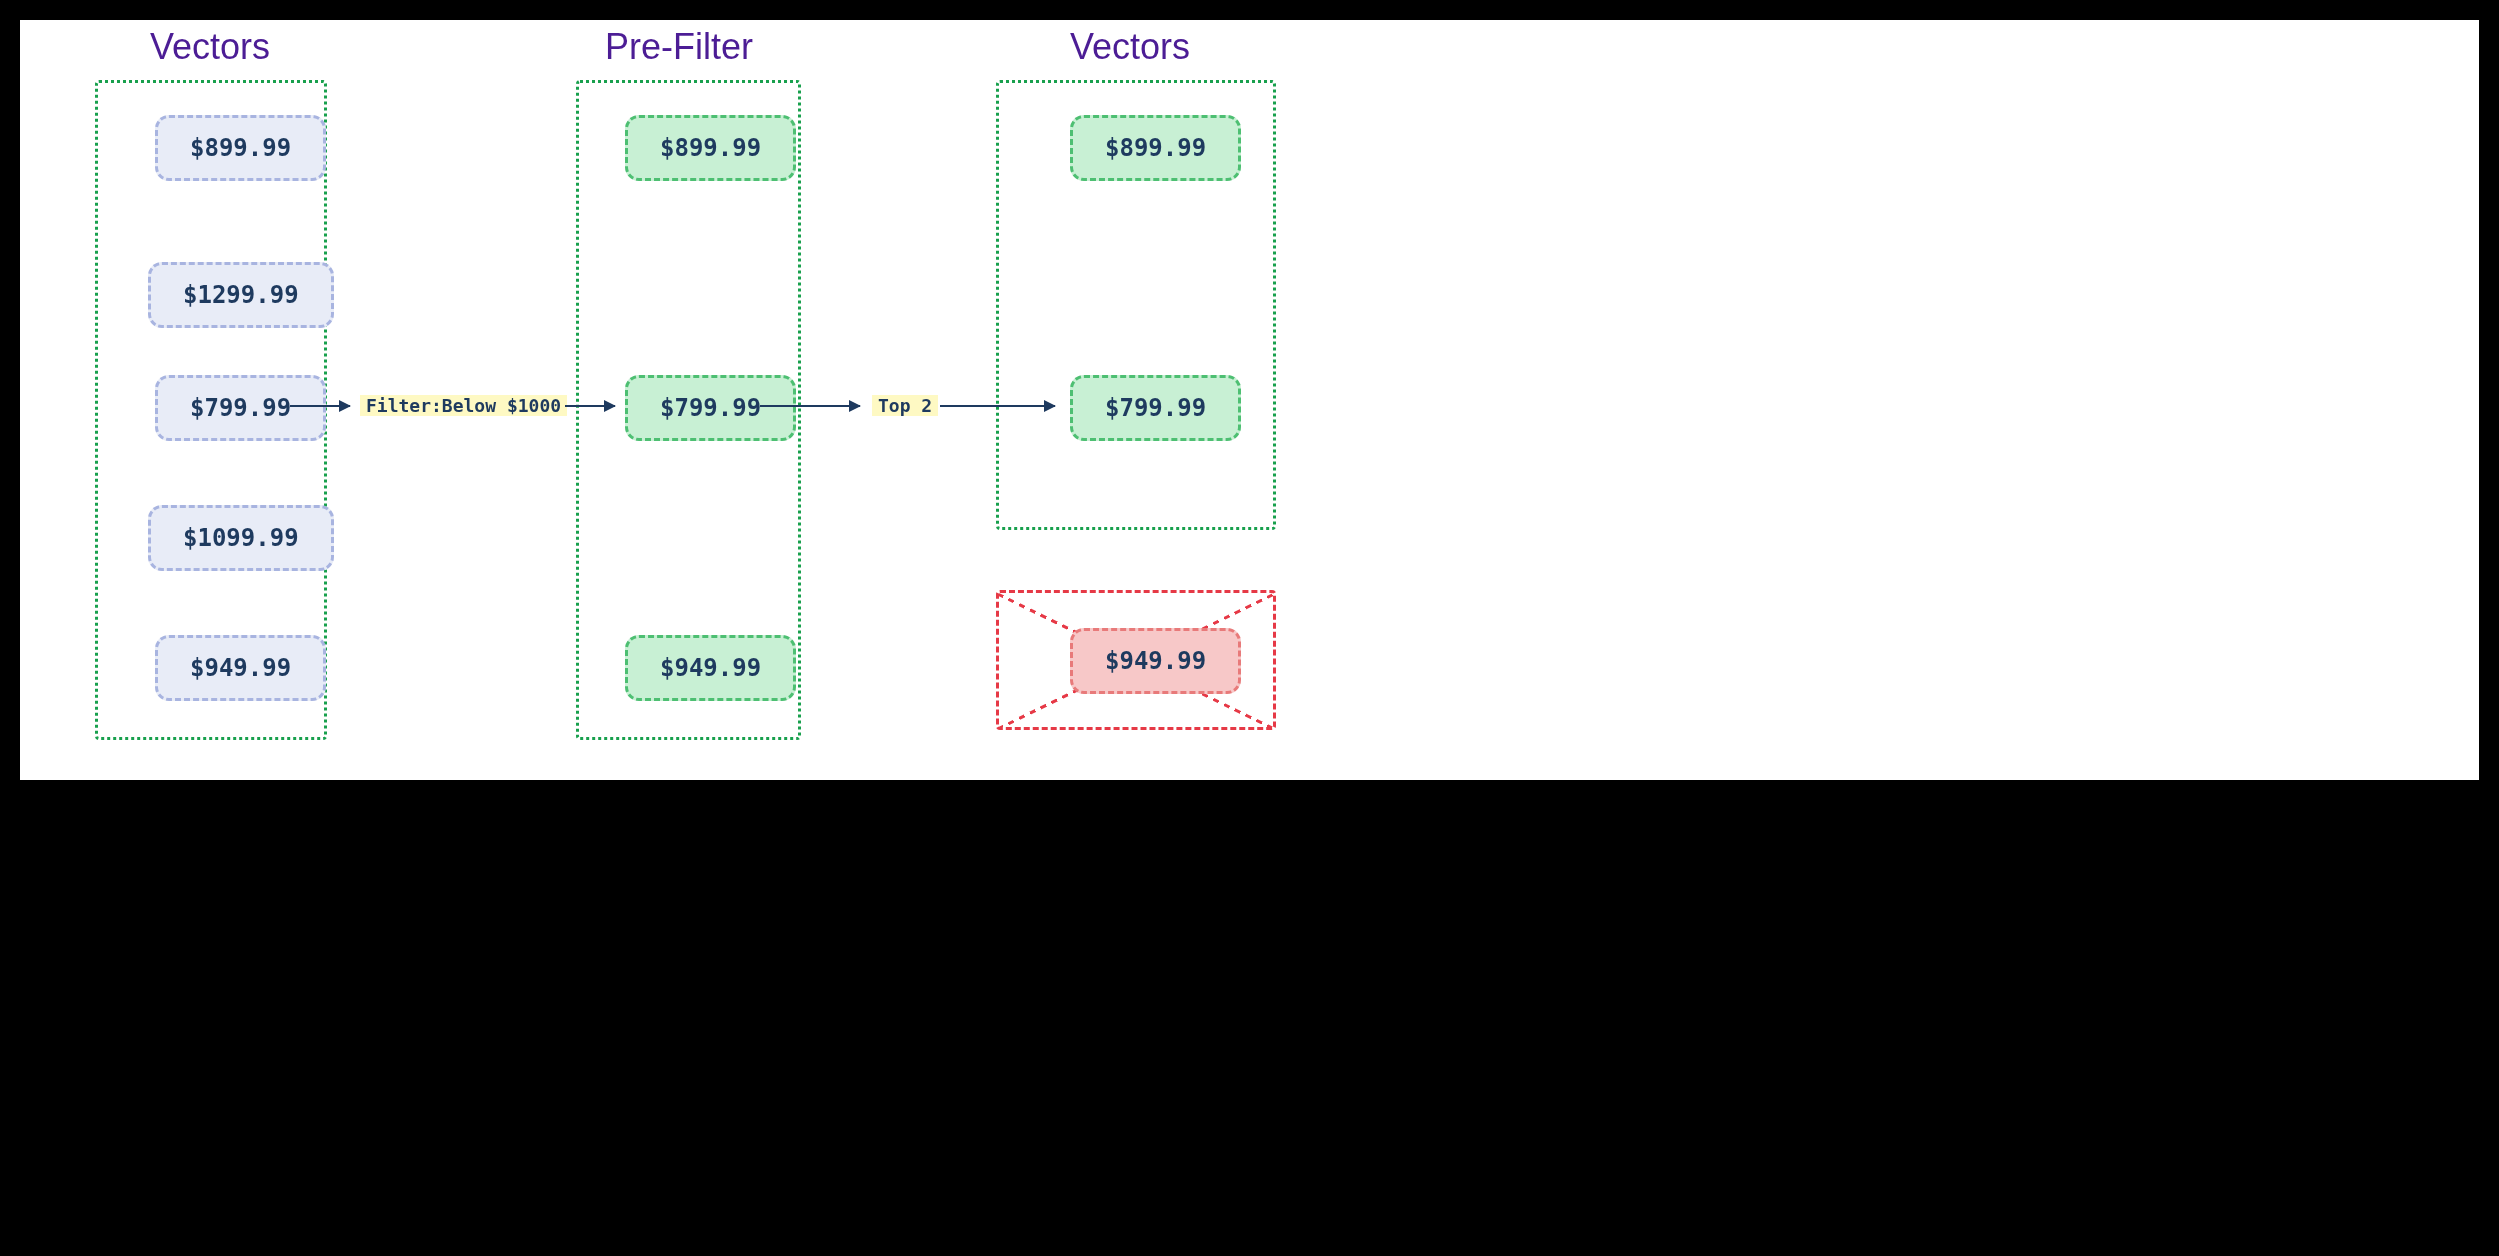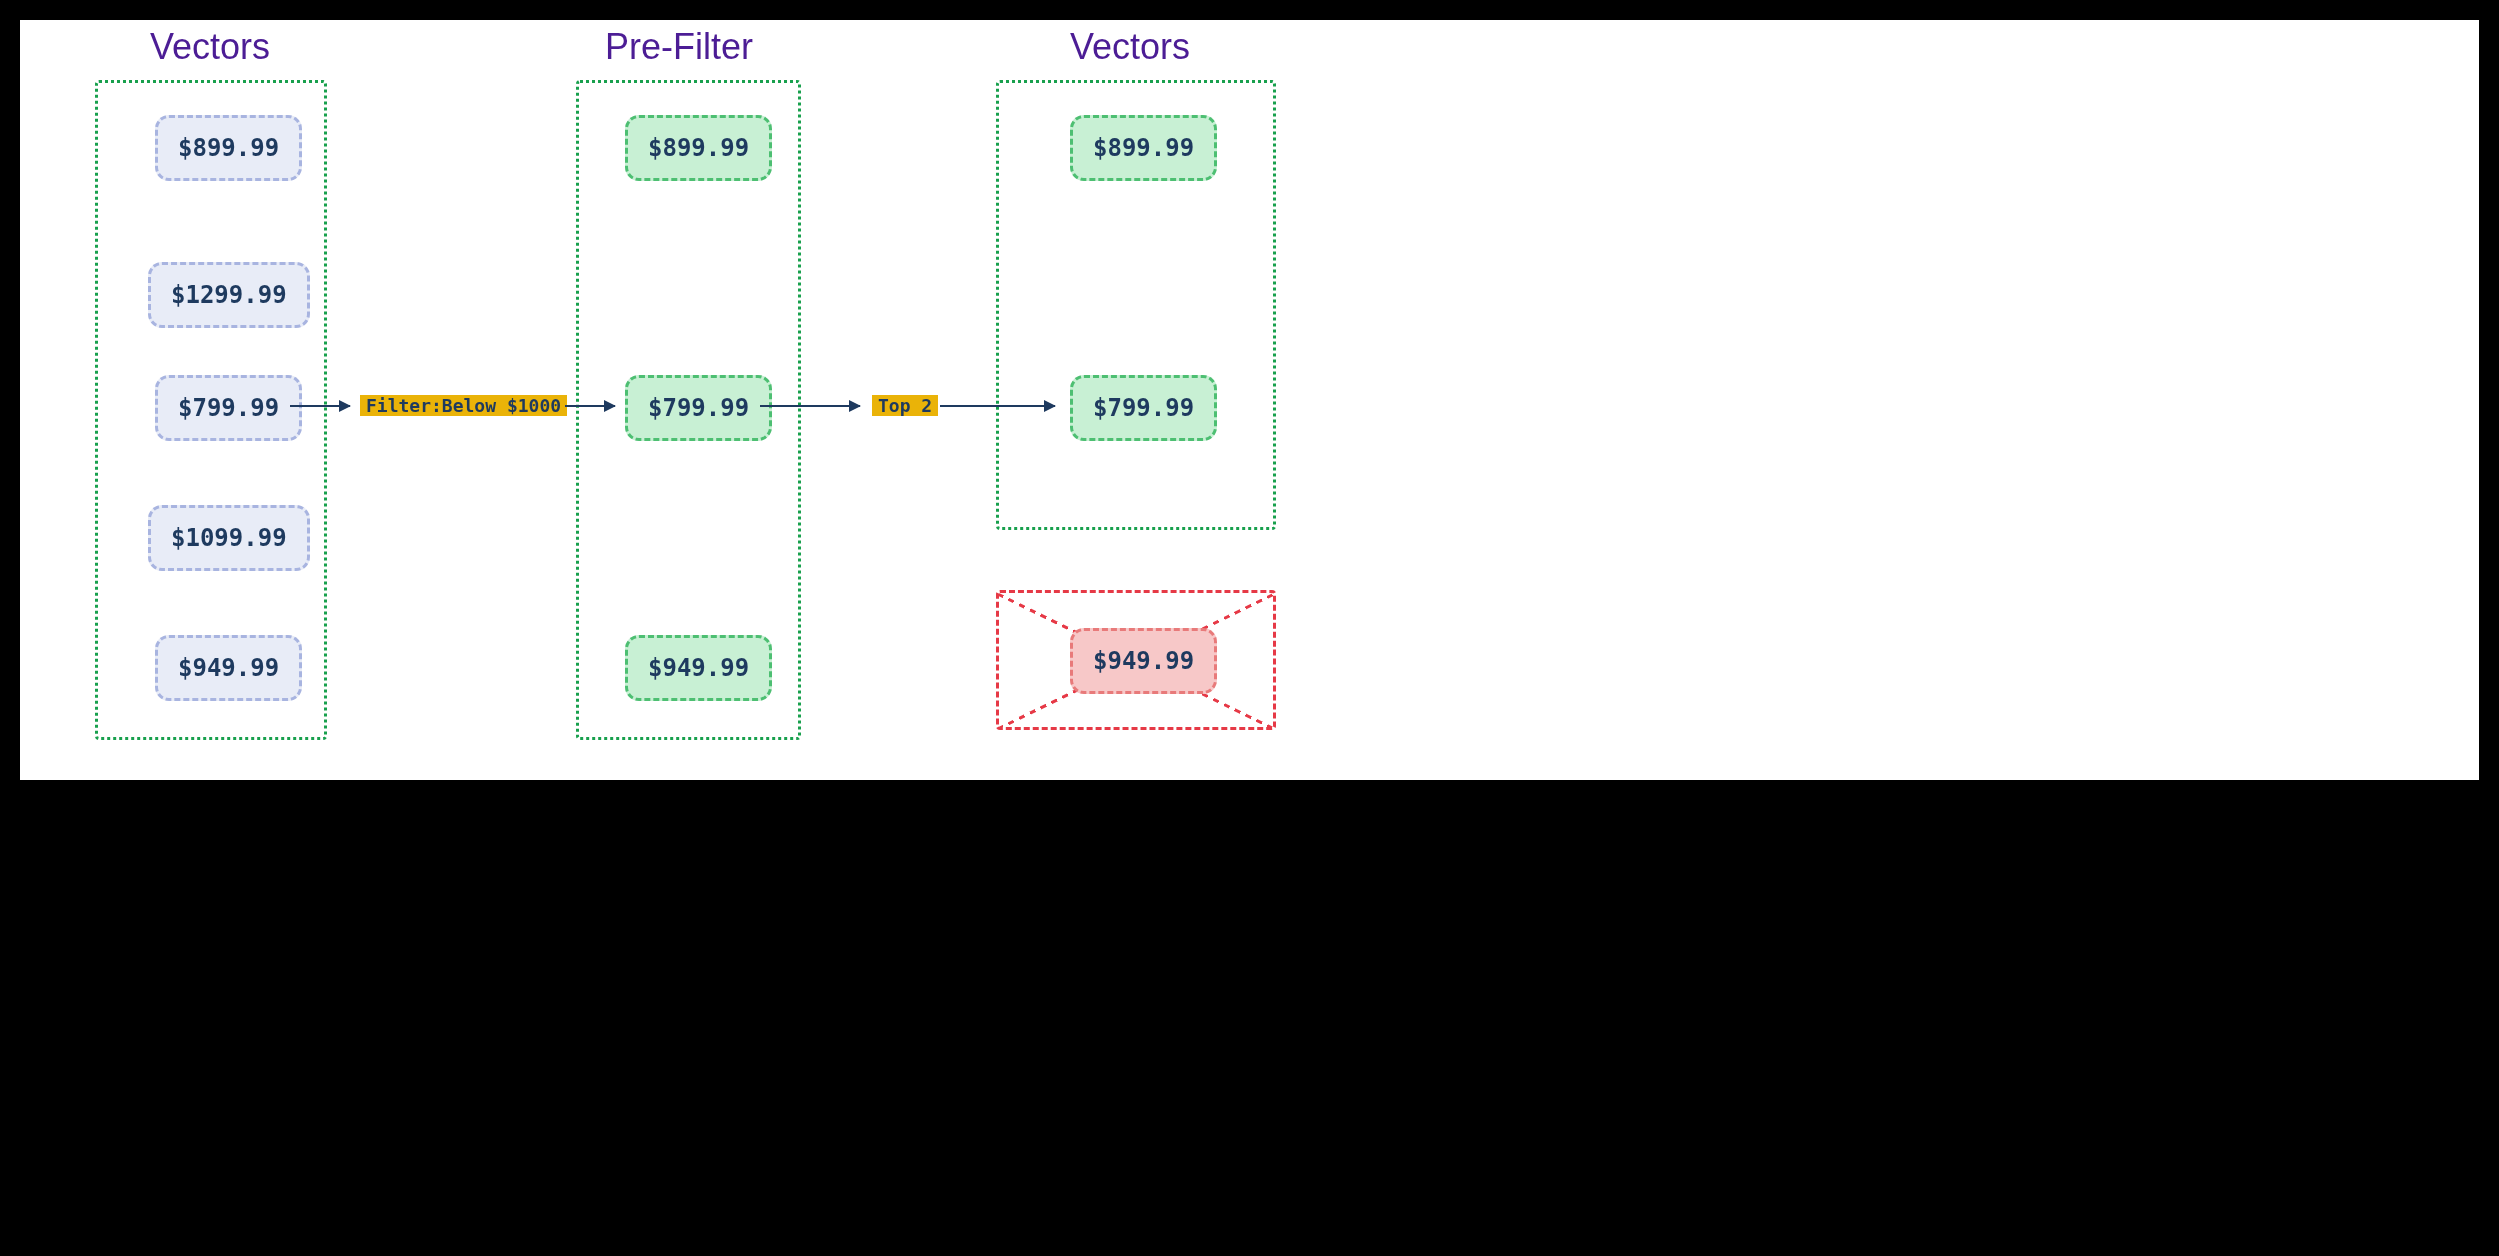--- a/index.html
+++ b/index.html
@@ -41,21 +41,21 @@
     position: absolute;
     width: 200%; height: 3px;
     background: repeating-linear-gradient(to right, #e63946 0 6px, transparent 6px 12px);
     top: 50%; left: -50%;
     transform-origin: center;
   }
   .reject-box .x1 { transform: rotate(26deg); }
   .reject-box .x2 { transform: rotate(-26deg); }
   .item {
     position: absolute;
-    padding: 16px 20px;
+    padding: 16px 32px;
     border-radius: 14px;
     font-family: "SFMono-Regular", Menlo, Consolas, monospace;
     font-size: 24px;
     font-weight: 600;
     color: #1e3a5f;
     white-space: nowrap;
     border: 3px dashed;
   }
   .item.blue {
     background: #e8ecf7;
@@ -81,21 +81,21 @@
     border-left: 12px solid #1e3a5f;
     border-top: 6px solid transparent;
     border-bottom: 6px solid transparent;
   }
   .arrow-label {
     position: absolute;
     font-family: "SFMono-Regular", Menlo, Consolas, monospace;
     font-size: 18px;
     font-weight: 600;
     color: #1e3a5f;
-    background: #eab308;
+    background: #fef9c3;
     padding: 0 6px;
     white-space: nowrap;
   }
 </style>
 </head>
 <body>
 
 <div class="canvas">
 
   <div class="col-title" style="left:130px; top:6px;">Vectors</div>

